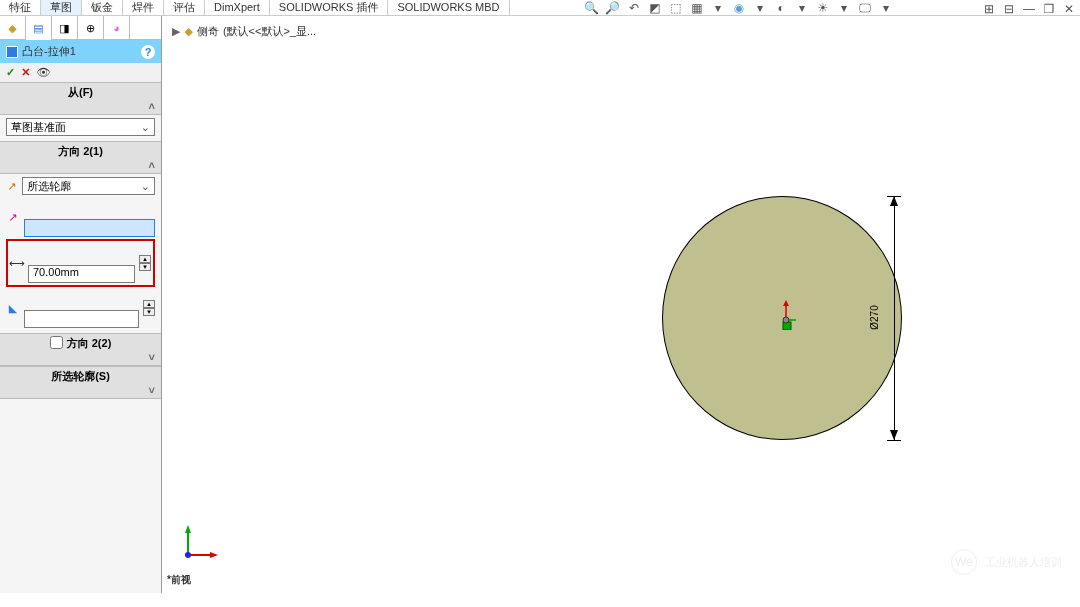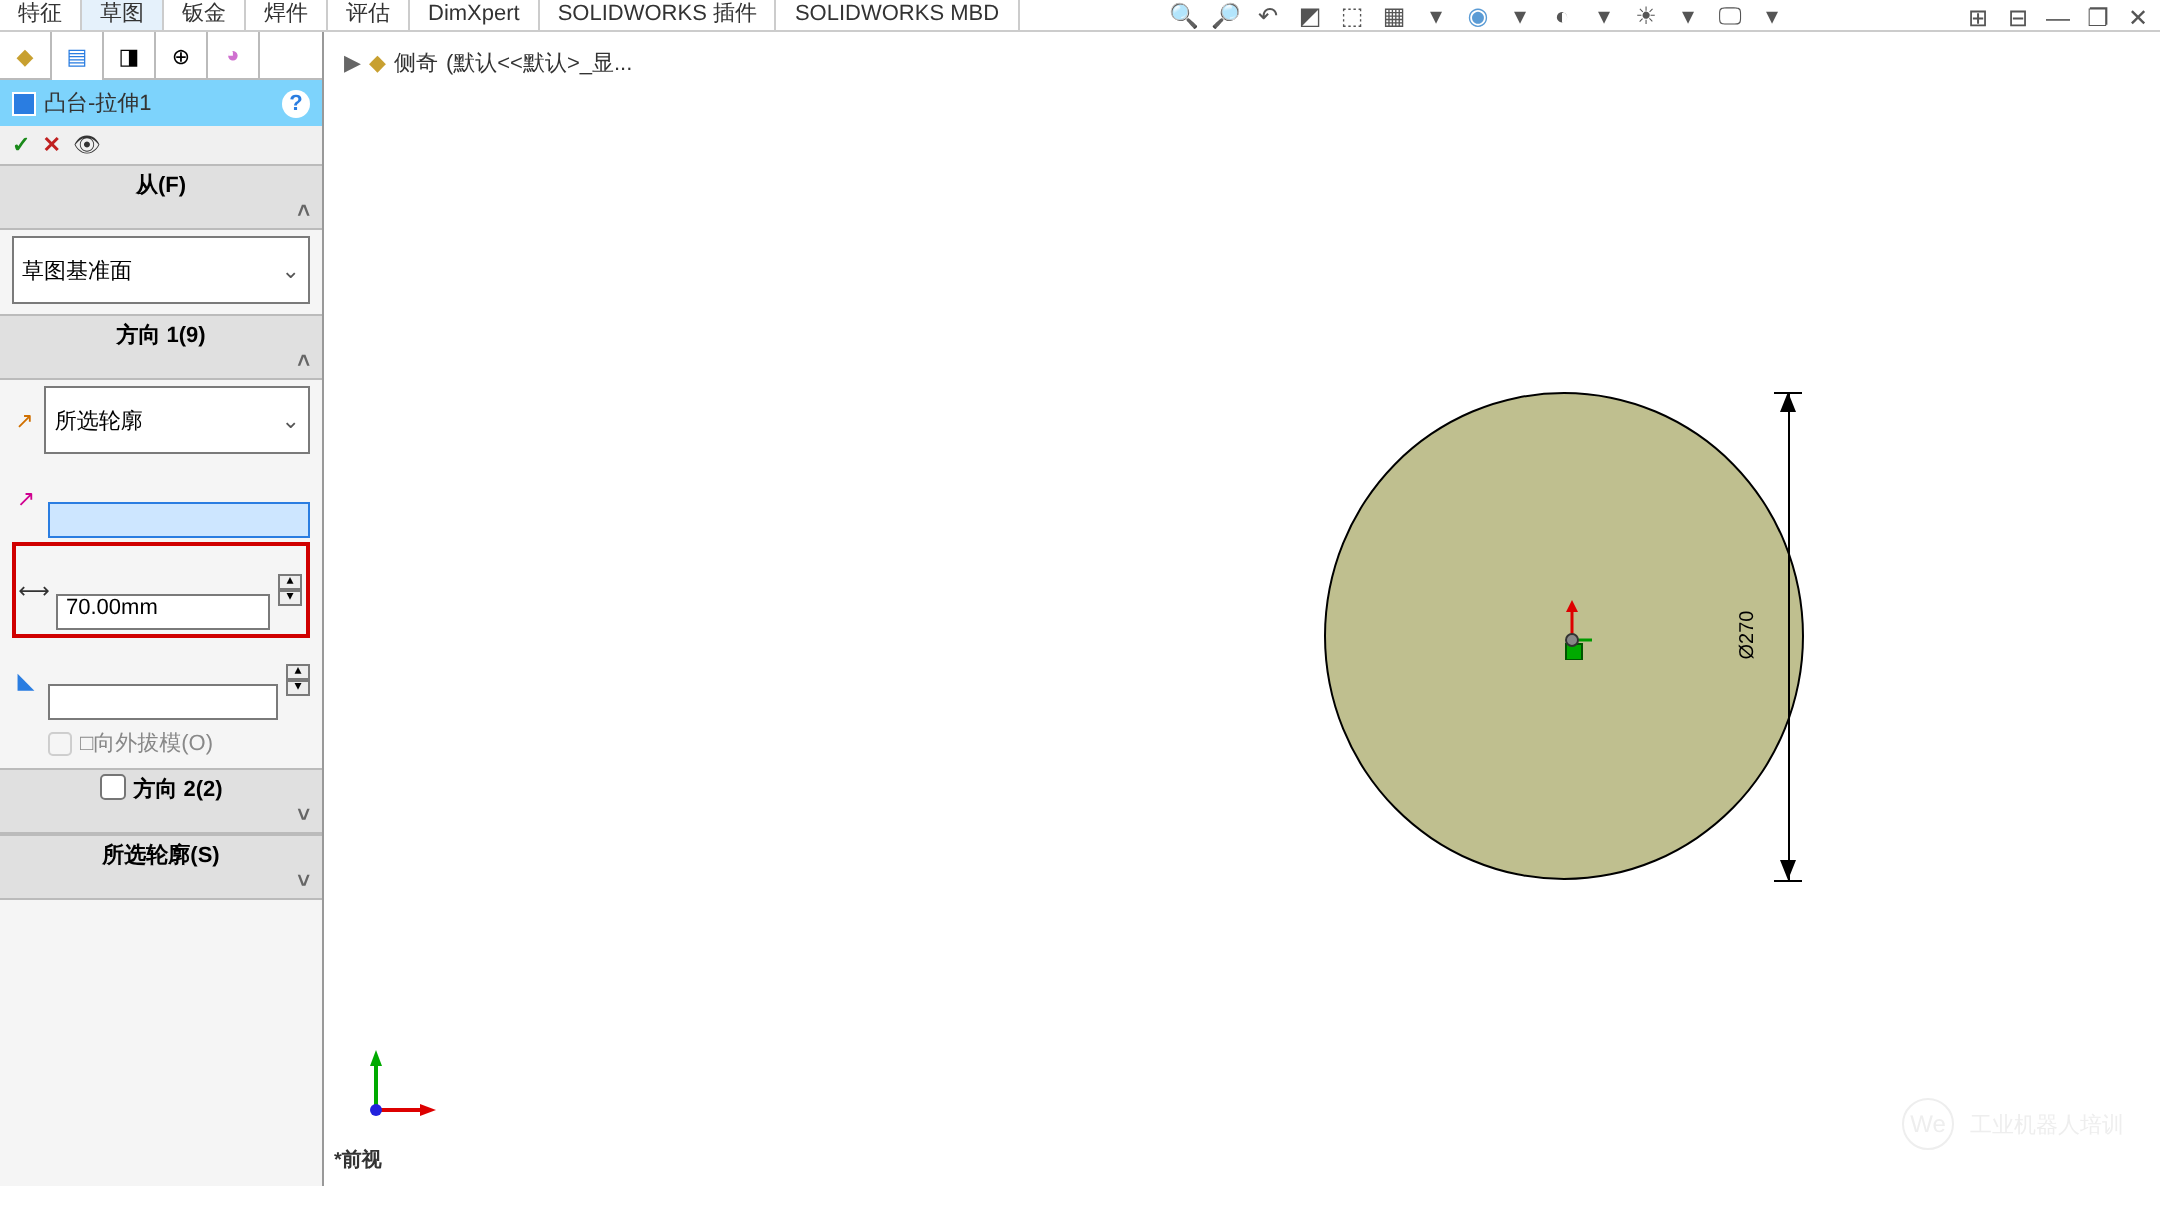--- a/index.html
+++ b/index.html
@@ -19,21 +19,21 @@
 .feature-head { padding: 4px 6px; display: flex; align-items: center; gap: 4px; background: #2a7de1; color: #fff; font-size: 11px; }
 .feature-head .cube { width: 12px; height: 12px; background: #2a7de1; border: 1px solid #fff; }
 .feature-head .help { margin-left: auto; width: 14px; height: 14px; border-radius: 50%; background: #fff; color: #2a7de1; text-align: center; line-height: 14px; font-weight: bold; }
 .accept-row { padding: 3px 6px; display: flex; gap: 6px; align-items: center; background: #f0f0f0; }
 .check { color: #1a8a1a; font-weight: bold; }
 .cross { color: #c02020; font-weight: bold; }
 .eye { color: #333; }
 .section-head { background: #e0e0e0; border-top: 1px solid #bbb; border-bottom: 1px solid #bbb; padding: 2px 6px; display: flex; align-items: center; font-weight: bold; font-size: 11px; flex-direction: column; }
 .section-head .arrow { margin-left: auto; color: #666; }
 .section-body { padding: 3px 6px; background: #f5f5f5; }
-.combo { width: 100%; height: 18px; background: #fff; border: 1px solid #7a7a7a; display: flex; align-items: center; padding: 16px 4px; font-size: 11px; margin-bottom: 2px; }
+.combo { width: 100%; height: 18px; background: #fff; border: 1px solid #7a7a7a; display: flex; align-items: center; padding: 0 4px; font-size: 11px; margin-bottom: 2px; }
 .combo .cv { flex: 1; }
 .combo .cbtn { color: #555; }
 .row-input { display: flex; align-items: center; gap: 4px; margin-bottom: 2px; }
 .row-input .ic { width: 14px; height: 14px; display: flex; align-items: center; justify-content: center; }
 .row-input .field { flex: 1; height: 18px; background: #fff; border: 1px solid #7a7a7a; padding: 0 4px; font-size: 11px; margin-top: 22px; }
 .highlighted { border: 2px solid #d00000; padding: 2px; margin: 1px 0; }
 .spinner { width: 12px; display: flex; flex-direction: column; }
 .spinner div { height: 8px; border: 1px solid #7a7a7a; background: #eee; font-size: 7px; text-align: center; line-height: 6px; }
 .check-row { display: flex; align-items: center; gap: 4px; padding: 2px 18px; font-size: 11px; color: #888; }
 .check-row input { width: 12px; height: 12px; }
@@ -137,21 +137,21 @@
       <span class="arrow">˄</span>
     </div>
     <div class="section-body">
       <div class="combo">
         <span class="cv">草图基准面</span>
         <span class="cbtn">⌄</span>
       </div>
     </div>
 
     <div class="section-head">
-      <span>方向 1(9)</span>
+      <span>方向 2(1)</span>
       <span class="arrow">˄</span>
     </div>
     <div class="section-body">
       <div class="row-input">
         <span class="ic" style="color:#d07000">↗</span>
         <div class="combo" style="margin:0">
           <span class="cv">所选轮廓</span>
           <span class="cbtn">⌄</span>
         </div>
       </div>
@@ -169,24 +169,20 @@
             </div>
         </div>
       </div>
       <div class="row-input">
         <span class="ic" style="color:#2a7de1">◣</span>
         <div class="field"></div>
         <div class="spinner">
             <div>▴</div>
             <div>▾</div>
           </div>
-      </div>
-      <div class="check-row">
-        <input type="checkbox" disabled="" style="">
-        <span>□向外拔模(O)</span>
       </div>
     </div>
 
     <div class="section-head">
       <span style="display:flex;align-items:flex-start;gap:4px">
           <input type="checkbox" style="">
           <span>方向 2(2)</span>
         </span>
       <span class="arrow">˅</span>
     </div>

